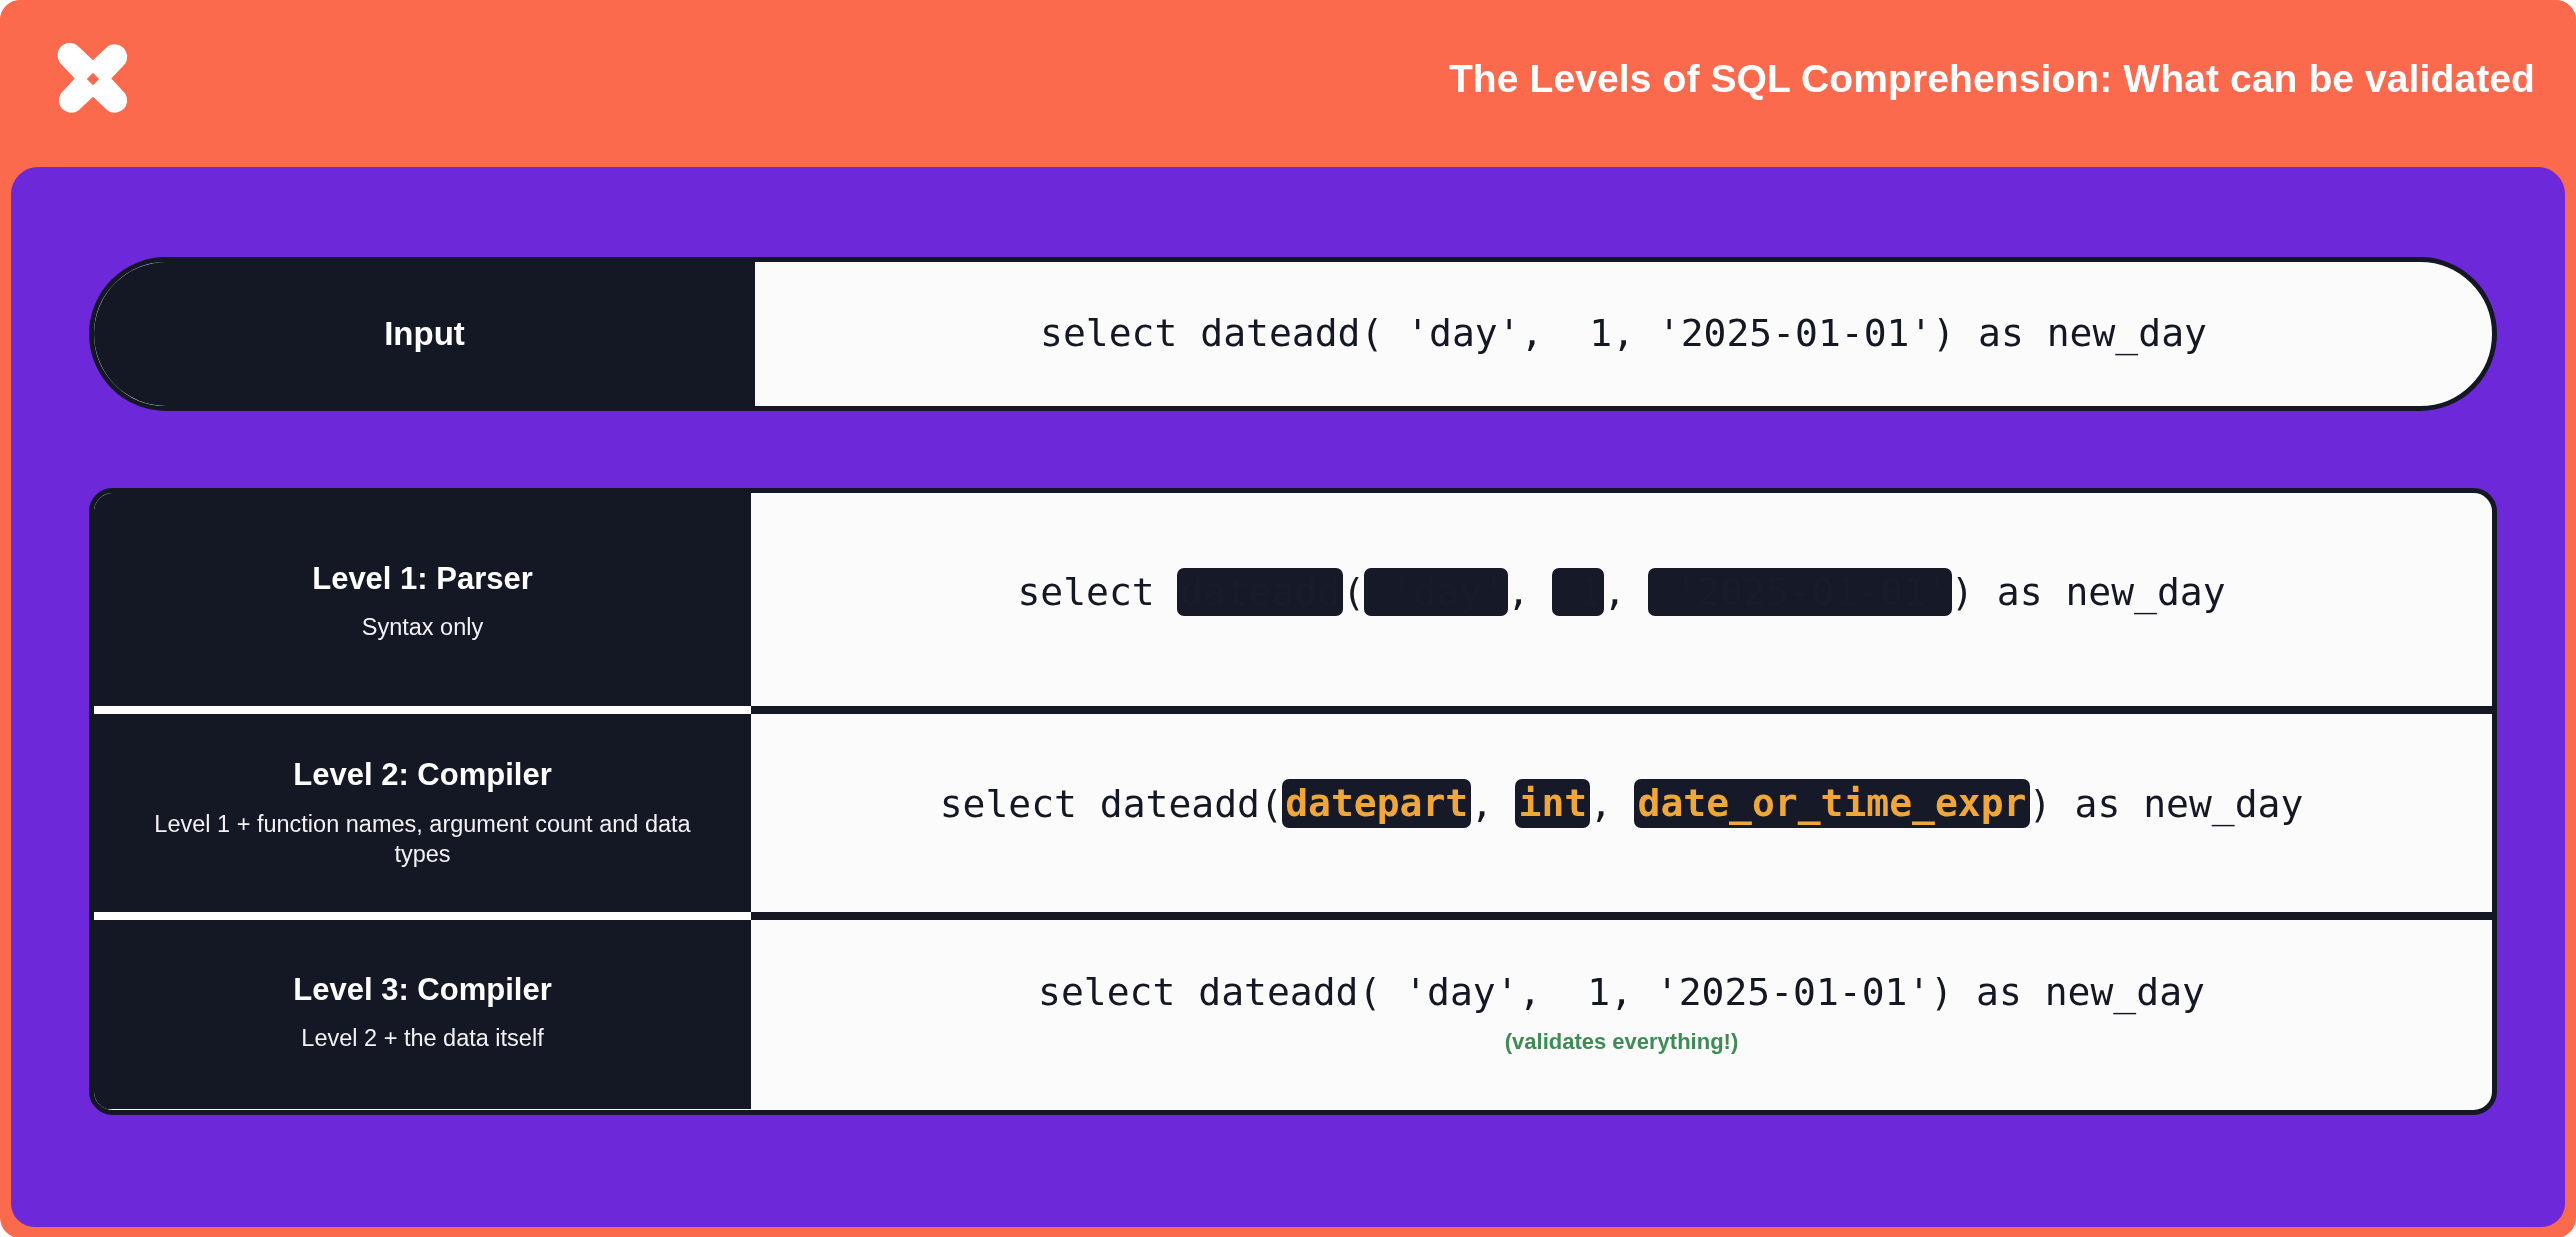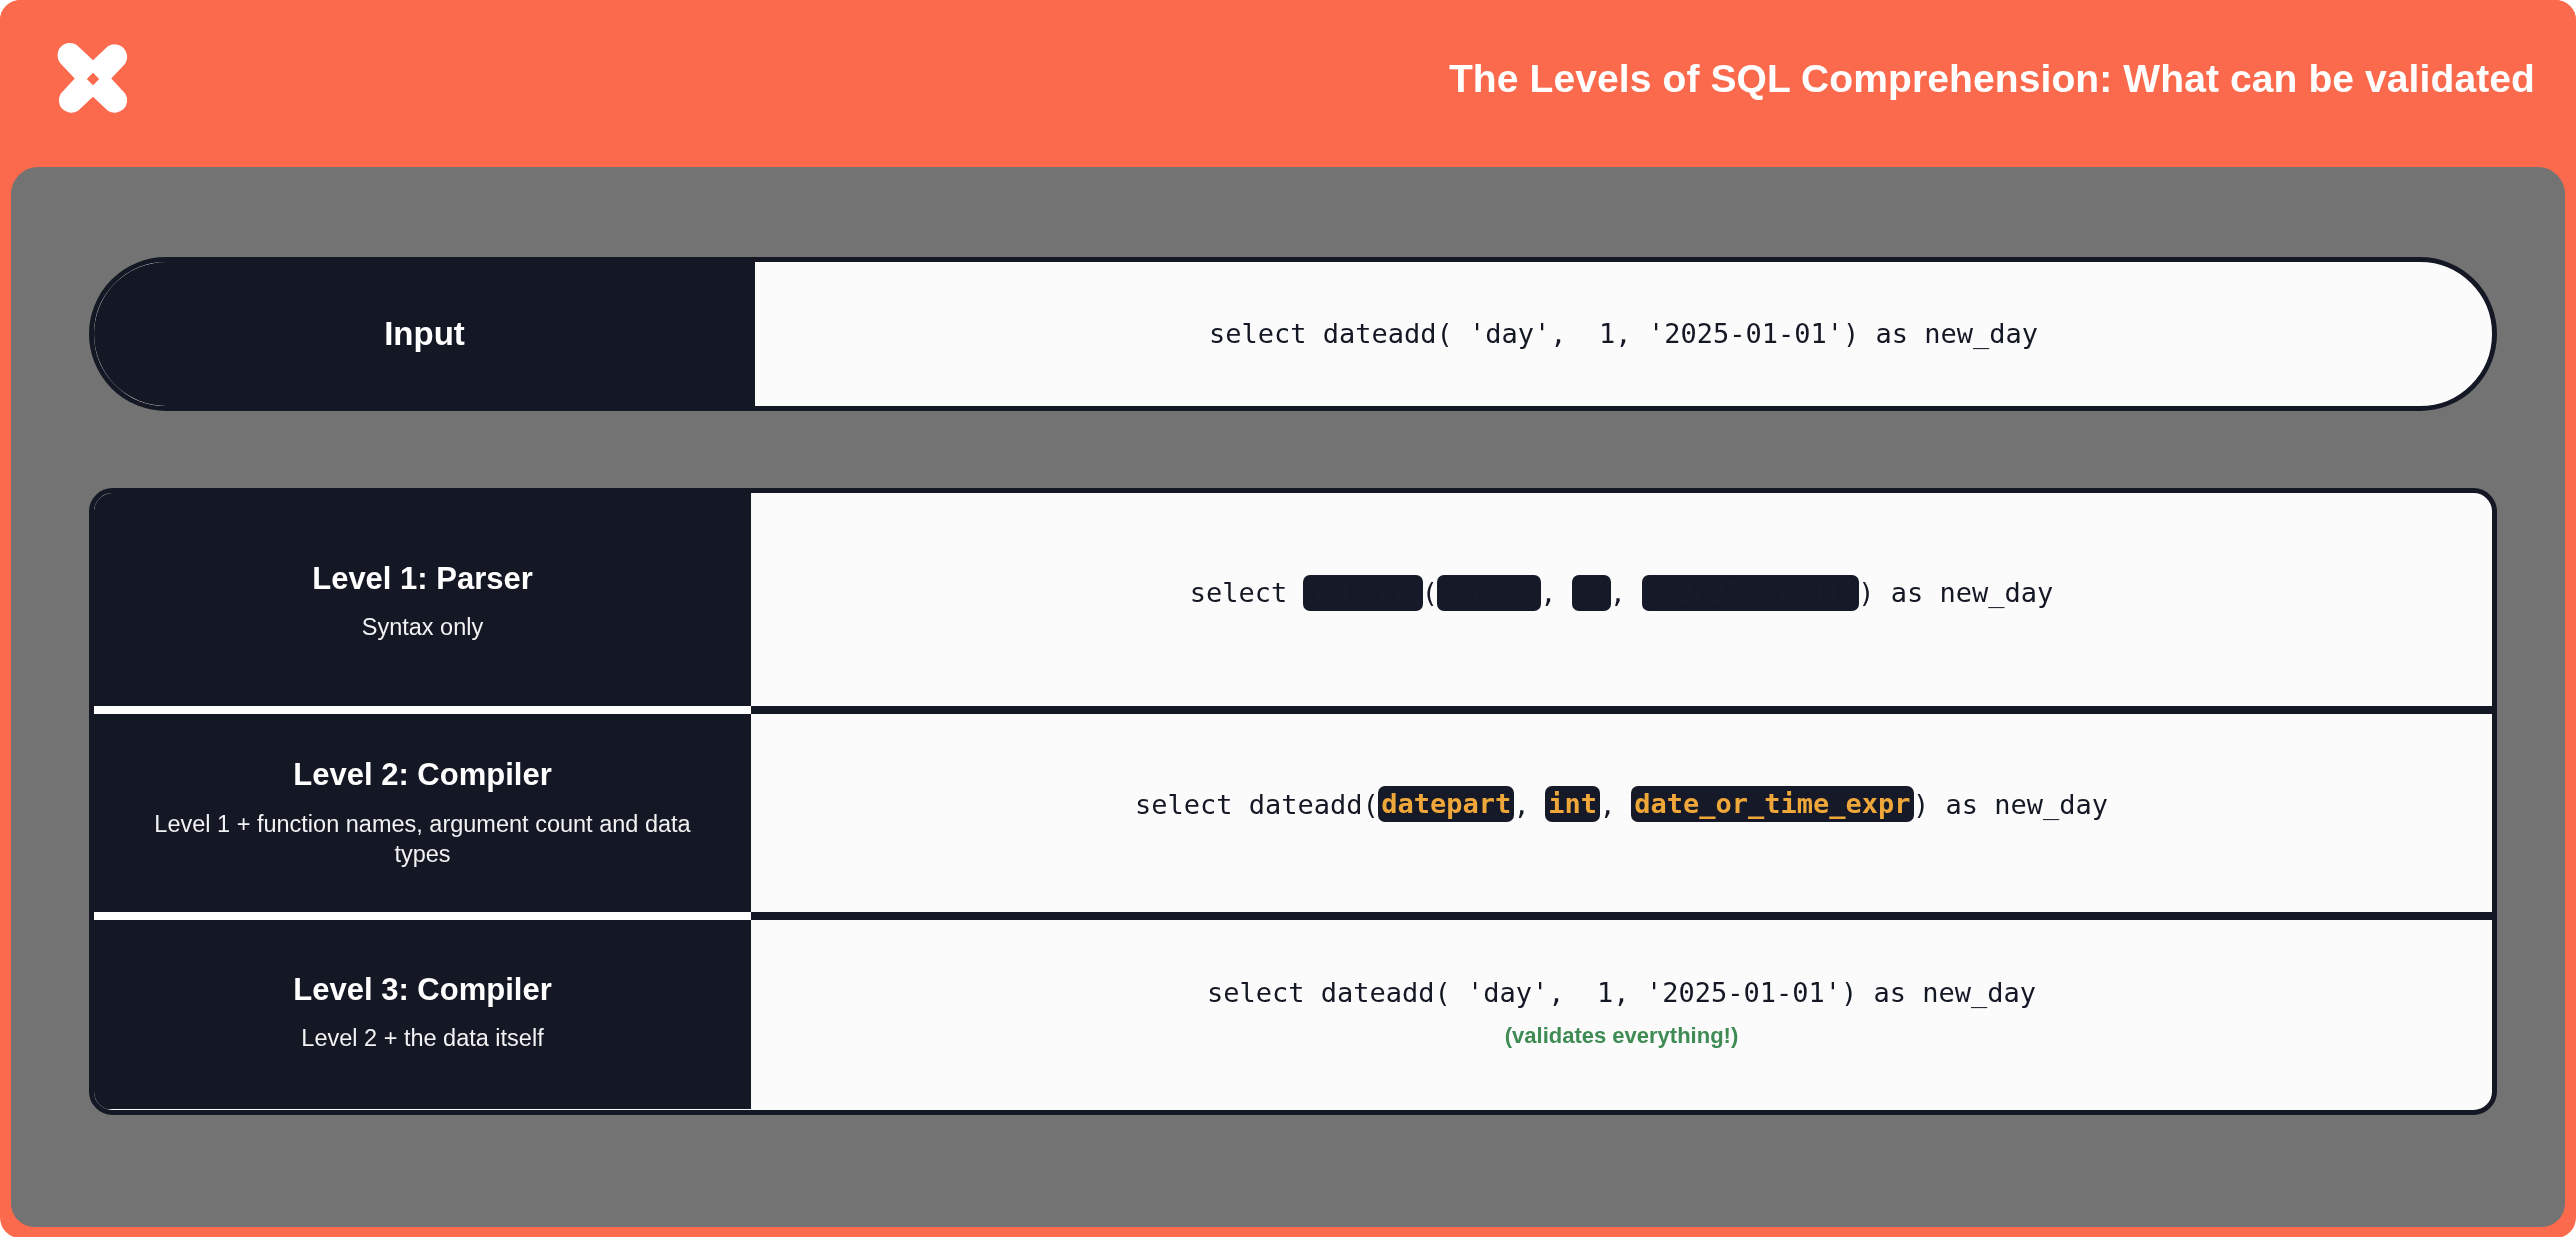--- a/index.html
+++ b/index.html
@@ -55,21 +55,21 @@
     font-family: "Liberation Sans", sans-serif;
   }
 
   
   .panel {
     position: absolute;
     left: 11px;
     top: 167px;
     width: 2554px;
     height: 1060px;
-    background: #737373;
+    background: #6d28d9;
     border-radius: 27px 27px 23.5px 23.5px;
     box-sizing: border-box;
   }
 
   
   .input-card {
     position: absolute;
     left: 78px;
     top: 90px;
     width: 2408px;
@@ -175,21 +175,21 @@
     display: flex;
     flex-direction: column;
     align-items: center;
     justify-content: center;
     box-sizing: border-box;
   }
 
   
   .code {
     font-family: "DejaVu Sans Mono", "Liberation Mono", monospace;
-    font-size: 27px;
+    font-size: 38px;
     line-height: 1.1;
     color: #141824;
     white-space: pre;
     letter-spacing: 0px;
   }
   .code .tok {
     border-radius: 5.5px;
     padding: 2.4px 3.1px;
     margin: 0 -0.8px;
   }

